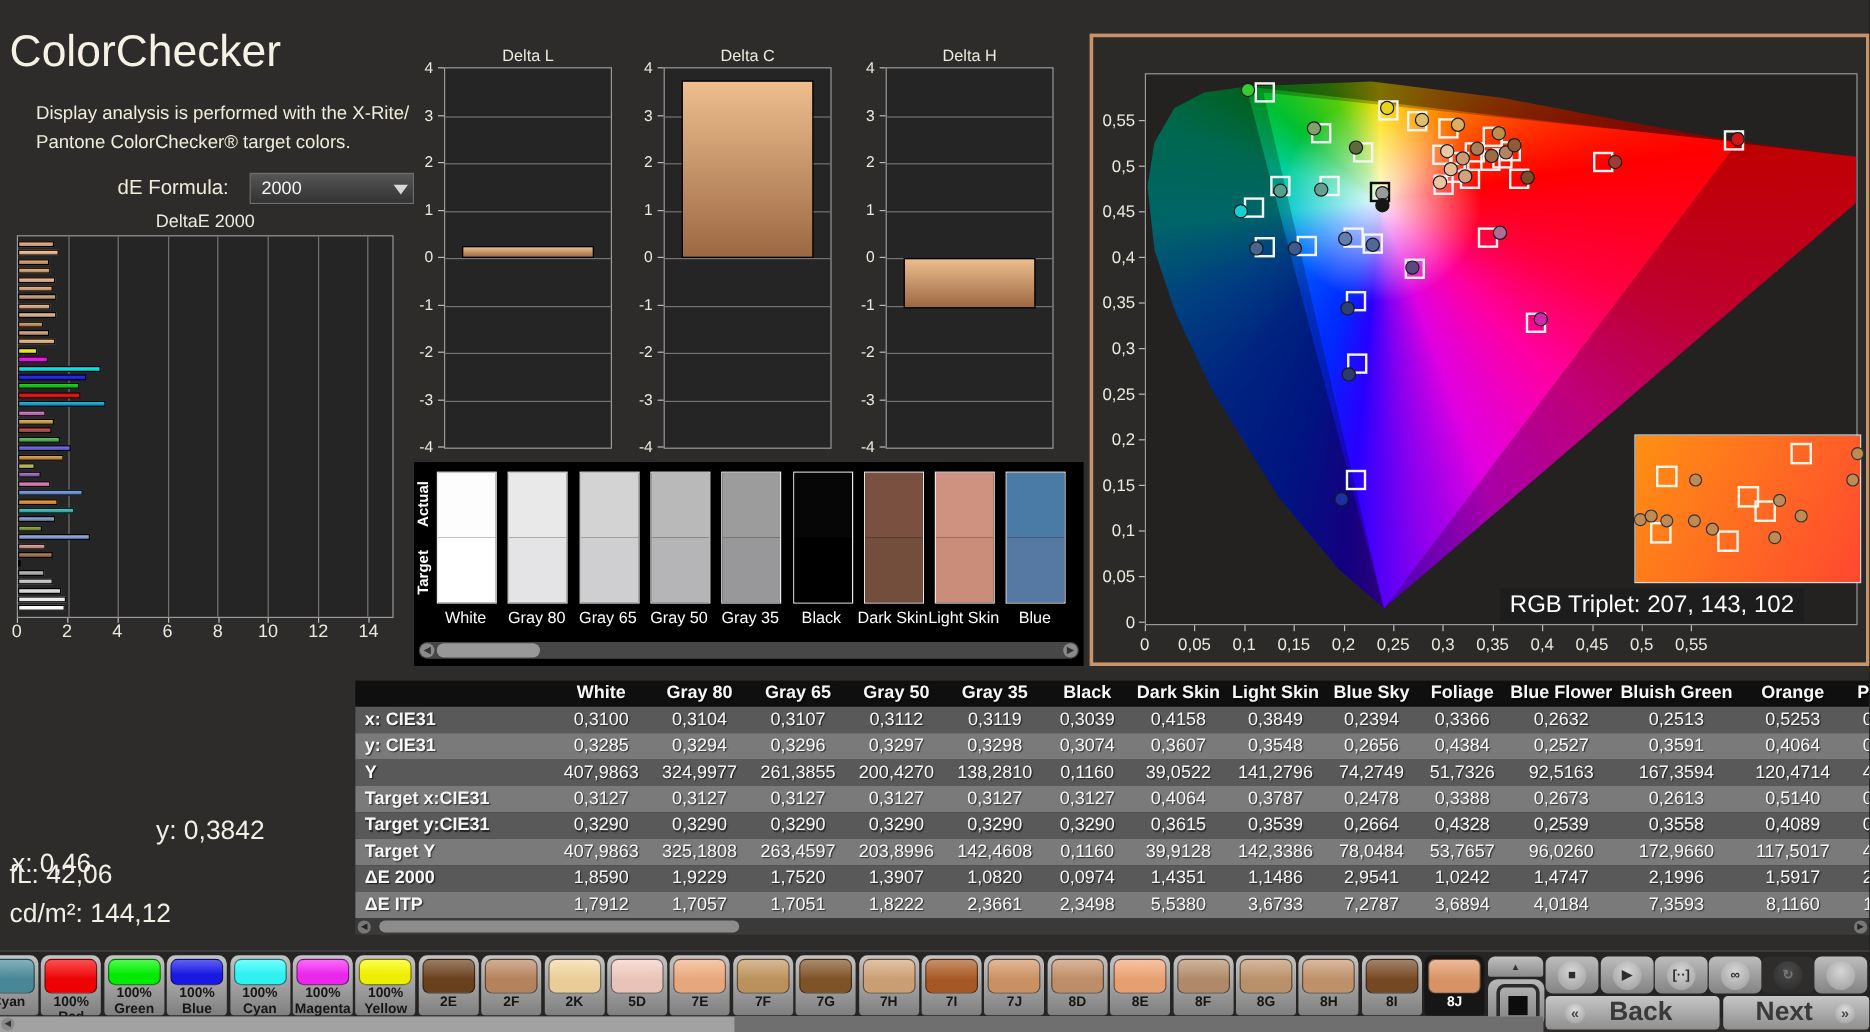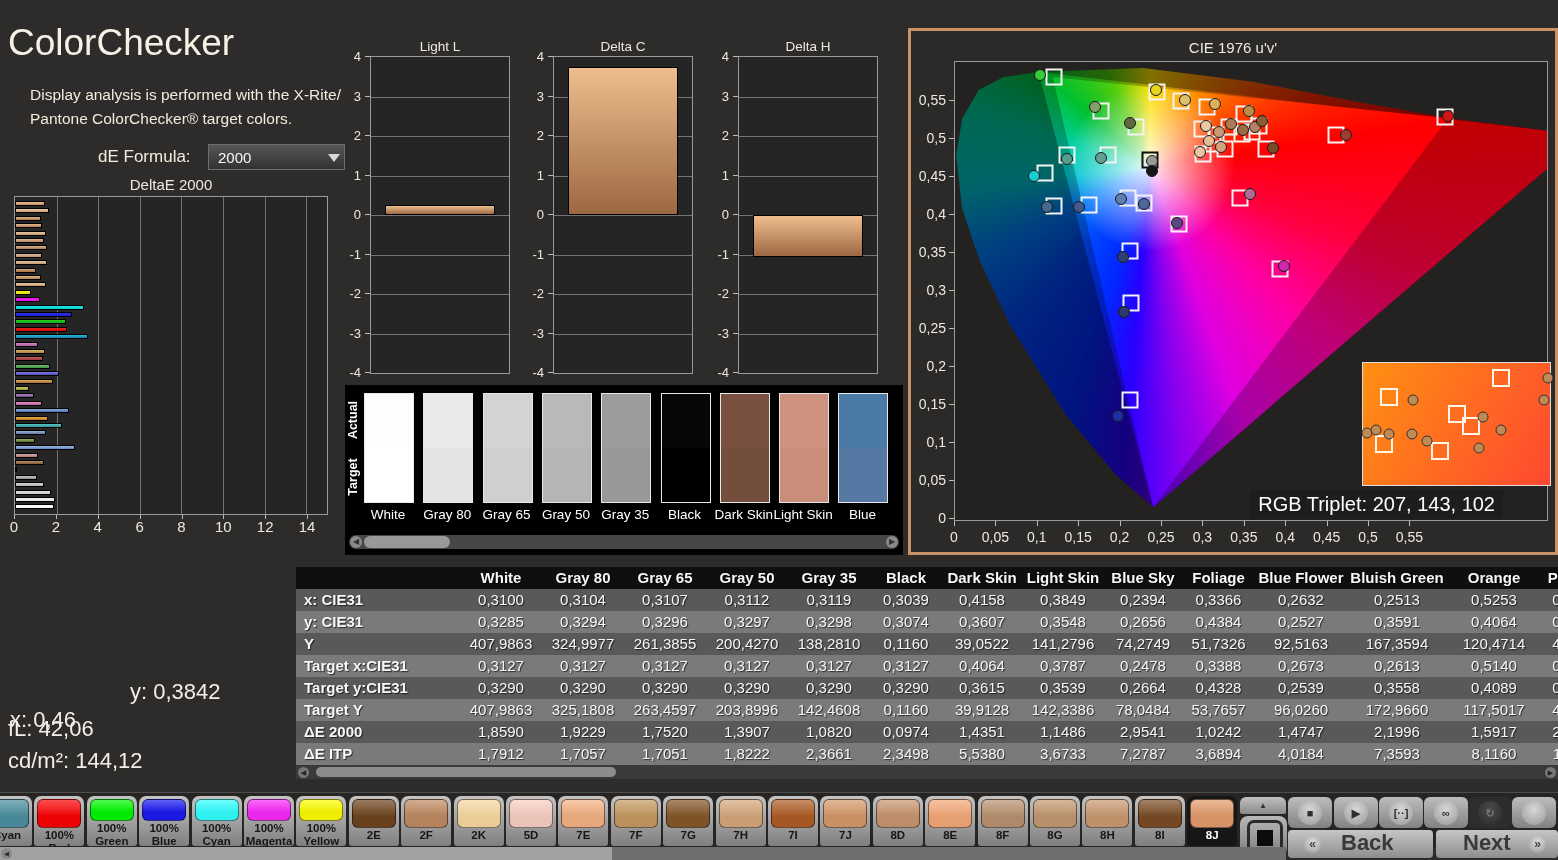--- a/index.html
+++ b/index.html
@@ -210,21 +210,21 @@
       <span class="de-xlab" style="left:181.5px">8</span>
       <span class="de-xtick" style="left:223.3px"></span>
       <span class="de-xlab" style="left:223.3px">10</span>
       <span class="de-xtick" style="left:265.2px"></span>
       <span class="de-xlab" style="left:265.2px">12</span>
       <span class="de-xtick" style="left:307.1px"></span>
       <span class="de-xlab" style="left:307.1px">14</span>
     </div>
 
   <div id="deltaCharts">
-      <div class="dtitle" style="left:370px">Light L</div>
+      <div class="dtitle" style="left:370px">Delta L</div>
       <div class="dchart" style="left:370px">
         <span class="hgrid" style="top:39.5px"></span>
         <span class="hgrid" style="top:79px"></span>
         <span class="hgrid" style="top:118.5px"></span>
         <span class="hgrid" style="top:158px"></span>
         <span class="hgrid" style="top:197.5px"></span>
         <span class="hgrid" style="top:237px"></span>
         <span class="hgrid" style="top:276.5px"></span>
         <span class="dbar" style="bottom:158px;height:9.9px"></span>
       </div>
@@ -355,21 +355,20 @@
           </div>
           <span class="sw-lab" style="left:485.4px">Blue</span>
       <div class="sbar" style="left:4px;right:4px;top:150px;">
           <span class="arr" style="left:1px">◀</span>
           <span class="thumb" style="left:15px;width:86px;"></span>
           <span class="arr" style="right:1px">▶</span>
         </div>
     </div>
 
   <div class="cie-panel">
-    <div class="cie-title">CIE 1976 u'v'</div>
     <div class="cie-plot" id="ciePlot">
       <div class="locus-layer locus-dim"></div>
       <div class="locus-layer locus-mid"></div>
       <div class="locus-layer locus-tri"></div>
       <div class="cie-inset" id="cieInset">
           <span class="in-sq" style="left:14%;top:28%"></span>
           <span class="in-sq" style="left:74%;top:12%"></span>
           <span class="in-sq" style="left:50%;top:42%"></span>
           <span class="in-sq" style="left:58%;top:52%"></span>
           <span class="in-sq" style="left:11%;top:66%"></span>

